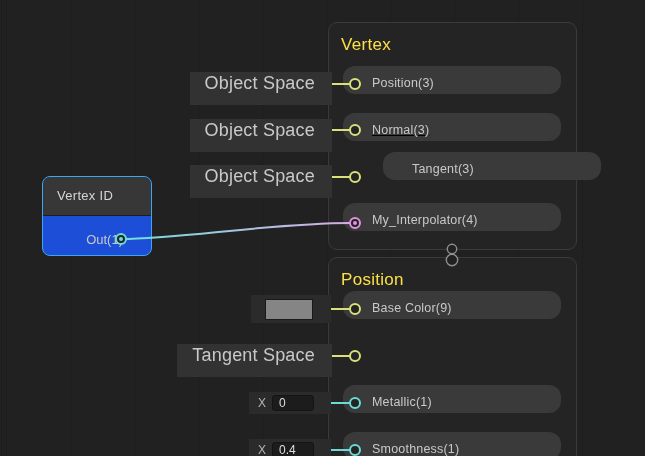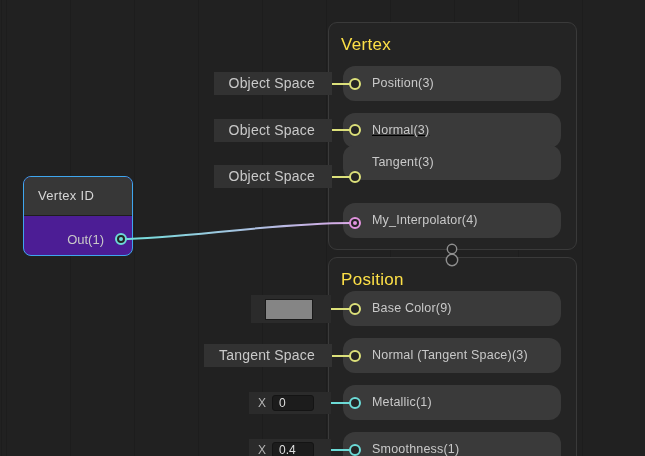--- a/index.html
+++ b/index.html
@@ -9,33 +9,33 @@
     background-image:repeating-linear-gradient(90deg,#1d1d1d 0px,#1d1d1d 1px,transparent 1px,transparent 64px);
     background-position:6px 0;
     font-family:"Liberation Sans",sans-serif;
     -webkit-font-smoothing:antialiased;
   }
   #graph{position:absolute;inset:0;}
   .block{position:absolute;left:328px;width:249px;background:#242424;border:1px solid #3a3a3a;border-radius:9px;box-sizing:border-box;}
   #block-vertex{top:22px;height:228px;}
   #block-fragment{top:257px;height:212px;}
   .block-title{position:absolute;left:12px;top:12px;font-size:17px;color:#fde047;letter-spacing:.3px;}
-  .row{position:absolute;left:343px;width:218px;height:35px;background:#3a3a3a;border-radius:12px;}
+  .row{position:absolute;left:343px;width:218px;height:28px;background:#3a3a3a;border-radius:12px;}
   .rowlabel{display:block;line-height:35px;padding-left:29px;font-size:12.5px;color:#c9c9c9;letter-spacing:.2px;}
   .port{position:absolute;width:8px;height:8px;border-radius:50%;border:2px solid #888;background:#242424;box-sizing:content-box;}
   .pin{position:absolute;inset:2px;border-radius:50%;}
   .dot{position:absolute;width:7px;height:7px;border-radius:50%;}
   .stub{position:absolute;height:2px;}
-  .wdrop{position:absolute;right:313px;height:23px;line-height:23px;background:#323232;color:#c9c9c9;font-size:14px;padding:0 17px 0 15px;letter-spacing:.2px;white-space:nowrap;}
+  .wdrop{position:absolute;right:313px;height:33px;line-height:23px;background:#323232;color:#c9c9c9;font-size:18px;padding:0 17px 0 15px;letter-spacing:.2px;white-space:nowrap;}
   .wcolor{position:absolute;right:314px;width:80px;height:28px;background:#2b2b2b;}
   .swatch{position:absolute;left:14px;top:4px;width:46px;height:19px;border:1px solid #191919;}
   .wfloat{position:absolute;right:314px;width:82px;height:22px;background:#2b2b2b;display:flex;align-items:center;box-sizing:border-box;}
   .axis{margin-left:9px;font-size:12px;color:#b5b5b5;}
   .vfield{margin-left:6px;width:34px;height:14px;line-height:14px;background:#1c1c1c;border:1px solid #141414;border-radius:3px;font-size:12px;color:#dfdfdf;padding-left:6px;}
-  #node-vertexid{position:absolute;left:23px;top:176px;width:110px;height:80px;background:#4c1d95;border:1.5px solid #3fa6ee;border-radius:8px;box-sizing:border-box;overflow:hidden;}
+  #node-vertexid{position:absolute;left:42px;top:176px;width:110px;height:80px;background:#1d4ed8;border:1.5px solid #3fa6ee;border-radius:8px;box-sizing:border-box;overflow:hidden;}
   .nv-title{height:38px;line-height:38px;background:#373737;border-bottom:1px solid #1e1e1e;color:#d6d6d6;font-size:13px;padding-left:14px;letter-spacing:.3px;}
   .nv-out{position:absolute;right:28px;top:54px;height:18px;line-height:18px;font-size:13px;color:#c8c8c8;}
   #wire{position:absolute;left:0;top:0;z-index:5;pointer-events:none;}
   #chain{position:absolute;left:443px;top:241px;}
 </style>
 </head>
 <body>
 
 <div id="graph">
 
@@ -78,44 +78,41 @@
     <div class="stub" style="left: 327px; top: 82.5px; width: 23px; background: rgb(220, 224, 122);"></div>
     <div class="dot" style="left: 321.5px; top: 80px; background: rgb(220, 224, 122);"></div>
     <div class="wdrop" style="top: 72px;">Object Space</div>
     <div class="row" style="top: 112.5px; text-decoration: underline;">
       <span class="rowlabel">Normal(3)</span>
     </div>
     <div class="port" style="left: 349px; top: 124px; border-color: rgb(220, 224, 122);"></div>
     <div class="stub" style="left: 327px; top: 129px; width: 23px; background: rgb(220, 224, 122);"></div>
     <div class="dot" style="left: 321.5px; top: 126.5px; background: rgb(220, 224, 122);"></div>
     <div class="wdrop" style="top: 118.5px;">Object Space</div>
-    <div class="row" style="top: 145px;">
+    <div class="row" style="top: 152px; margin-left: 40px;">
       <span class="rowlabel">Tangent(3)</span>
     </div>
     <div class="port" style="left: 349px; top: 170.5px; border-color: rgb(220, 224, 122);"></div>
     <div class="stub" style="left: 327px; top: 175.5px; width: 23px; background: rgb(220, 224, 122);"></div>
     <div class="dot" style="left: 321.5px; top: 173px; background: rgb(220, 224, 122);"></div>
     <div class="wdrop" style="top: 165px;">Object Space</div>
     <div class="row" style="top: 203px;">
       <span class="rowlabel">My_Interpolator(4)</span>
     </div>
     <div class="port" style="left: 349px; top: 217px; border-color: rgb(225, 147, 222); z-index: 6;">
       <div class="pin" style="background: rgb(225, 147, 222);"></div>
     </div>
     <div class="row" style="top: 291px;">
       <span class="rowlabel">Base Color(9)</span>
     </div>
     <div class="port" style="left: 349px; top: 302.5px; border-color: rgb(220, 224, 122);"></div>
     <div class="stub" style="left: 327px; top: 307.5px; width: 23px; background: rgb(220, 224, 122);"></div>
     <div class="dot" style="left: 321.5px; top: 305px; background: rgb(220, 224, 122);"></div>
     <div class="wcolor" style="top: 294.5px;">
       <div class="swatch" style="background: rgb(133, 133, 133);"></div>
-    </div>
-    <div class="row" style="top: 338px;">
-      <span class="rowlabel">Normal (Tangent Space)(3)</span>
     </div>
     <div class="port" style="left: 349px; top: 349.5px; border-color: rgb(220, 224, 122);"></div>
     <div class="stub" style="left: 327px; top: 354.5px; width: 23px; background: rgb(220, 224, 122);"></div>
     <div class="dot" style="left: 321.5px; top: 352px; background: rgb(220, 224, 122);"></div>
     <div class="wdrop" style="top: 344px;">Tangent Space</div>
     <div class="row" style="top: 385px;">
       <span class="rowlabel">Metallic(1)</span>
     </div>
     <div class="port" style="left: 349px; top: 396.5px; border-color: rgb(108, 219, 215);"></div>
     <div class="stub" style="left: 327px; top: 401.5px; width: 23px; background: rgb(108, 219, 215);"></div>

